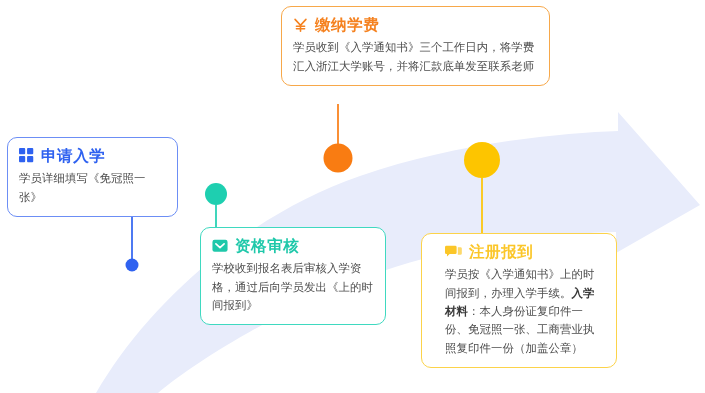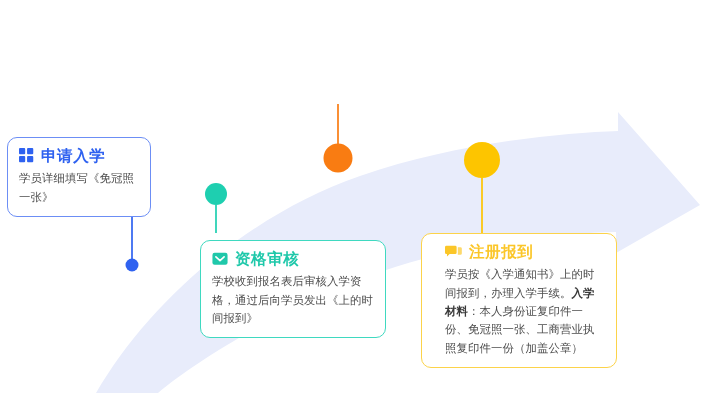--- a/index.html
+++ b/index.html
@@ -34,27 +34,27 @@
   }
   .card-body{
     font-size:11.4px;
     line-height:1.62;
     color:#4d4d4d;
     letter-spacing:.1px;
   }
   .card-body b{font-weight:bold;color:#3a3a3a;}
 
   
-  #card-apply{left:7px;top:137px;width:144px;border-color:#6c8ef5;}
+  #card-apply{left:7px;top:137px;width:171px;border-color:#6c8ef5;}
   #card-apply .card-title{color:#2f62f0;}
   
   #card-fee{left:281px;top:6px;width:269px;border-color:#f7a84a;}
   #card-fee .card-title{color:#f58220;}
   
-  #card-review{left:200px;top:240px;width:186px;border-color:#3fd9c0;}
+  #card-review{left:200px;top:227px;width:186px;border-color:#3fd9c0;}
   #card-review .card-title{color:#1fc8aa;}
   
   #card-register{left:421px;top:233px;width:196px;border-color:#fcd34a;padding-left:23px;}
   #card-register .card-title{color:#fbc628;}
 
   
   .connector{position:absolute;}
 
   .icon{display:inline-block;line-height:0;}
   .icon svg{display:block;}
@@ -99,20 +99,34 @@
           <rect x="8.6" y="0" width="6.6" height="6.6" rx="1" fill="#2f62f0"></rect>
           <rect x="0" y="8.6" width="6.6" height="6.6" rx="1" fill="#2f62f0"></rect>
           <rect x="8.6" y="8.6" width="6.6" height="6.6" rx="1" fill="#2f62f0"></rect>
         </svg>
       </span>
       <span class="card-title">申请入学</span>
     </div>
     <div class="card-body">学员详细填写《免冠照一张》</div>
   </div>
 
+  <div class="card" id="card-fee">
+    <div class="card-head">
+      <span class="icon">
+        <svg width="15" height="16" viewBox="0 0 16 16">
+          <path d="M2.2 2 L8 8.4 L13.8 2" stroke="#f58220" stroke-width="1.7" fill="none" stroke-linecap="round"></path>
+          <line x1="8" y1="8" x2="8" y2="14.6" stroke="#f58220" stroke-width="1.7" stroke-linecap="round"></line>
+          <line x1="3.6" y1="9.3" x2="12.4" y2="9.3" stroke="#f58220" stroke-width="1.6" stroke-linecap="round"></line>
+          <line x1="3.6" y1="12.1" x2="12.4" y2="12.1" stroke="#f58220" stroke-width="1.6" stroke-linecap="round"></line>
+        </svg>
+      </span>
+      <span class="card-title">缴纳学费</span>
+    </div>
+    <div class="card-body">学员收到《入学通知书》三个工作日内，将学费汇入浙江大学账号，并将汇款底单发至联系老师</div>
+  </div>
 
   <div class="card" id="card-review">
     <div class="card-head">
       <span class="icon">
         <svg width="16" height="14" viewBox="0 0 18 15">
           <rect x="0.5" y="0.5" width="17" height="13.6" rx="2.4" fill="#1fc8aa"></rect>
           <path d="M4.4 5.1 L9 9.3 L13.6 5.1" stroke="#ffffff" stroke-width="1.9" fill="none" stroke-linecap="round" stroke-linejoin="round"></path>
         </svg>
       </span>
       <span class="card-title">资格审核</span>

